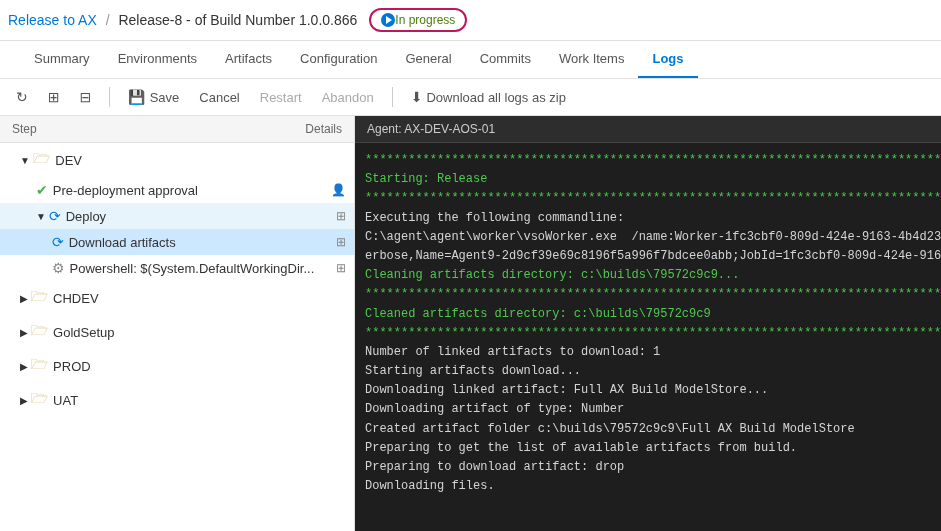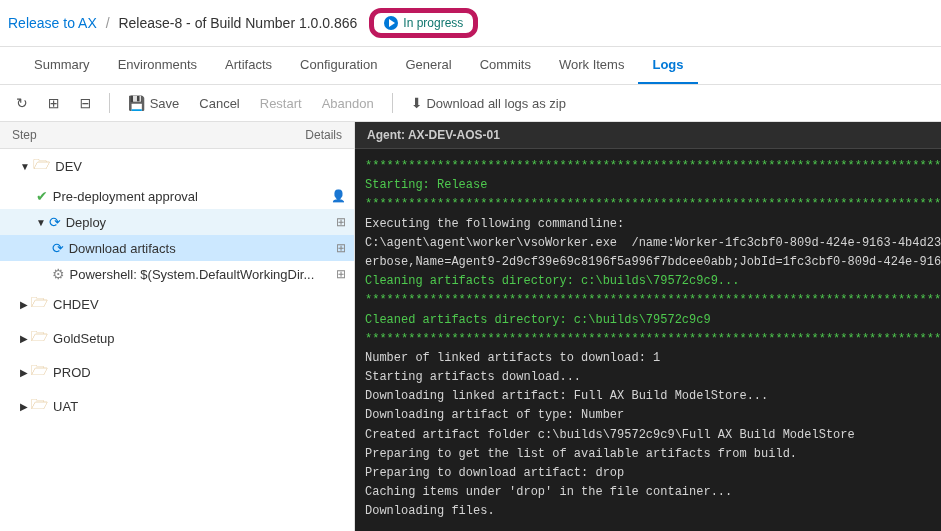--- a/index.html
+++ b/index.html
@@ -3,21 +3,21 @@
   <meta charset="utf-8">
   <style>
     * { box-sizing: border-box; margin: 0; padding: 0; }
     body { font-family: 'Segoe UI', Arial, sans-serif; font-size: 13px; background: #fff; color: #333; width: 941px; height: 531px; overflow: hidden; }
 
     
     .header { display: flex; align-items: center; padding: 8px 8px; border-bottom: 1px solid #e0e0e0; background: #fff; }
     .header-title { font-size: 14px; color: #333; }
     .header-title a { color: #0078d7; text-decoration: none; }
     .header-title .separator { color: #999; margin: 0 5px; }
-    .status-badge { display: inline-flex; align-items: center; gap: 5px; border: 5px solid #be185d; border-radius: 12px; padding: 3px 10px; margin-left: 12px; color: #0f766e; font-size: 12px; }
+    .status-badge { display: inline-flex; align-items: center; border: 2px solid #be185d; border-radius: 12px; padding: 3px 10px; margin-left: 12px; color: #4d7c0f; font-size: 12px; }
     .status-badge .play-icon { width: 14px; height: 14px; background: #0078d7; border-radius: 50%; display: inline-flex; align-items: center; justify-content: center; }
     .status-badge .play-icon::after { content: ''; border-left: 6px solid #fff; border-top: 4px solid transparent; border-bottom: 4px solid transparent; margin-left: 2px; }
 
     
     .nav-tabs { display: flex; align-items: center; border-bottom: 1px solid #e0e0e0; background: #fff; padding: 0 20px; }
     .nav-tab { padding: 10px 14px; font-size: 13px; color: #555; cursor: pointer; border-bottom: 2px solid transparent; text-decoration: none; display: inline-block; }
     .nav-tab.active { color: #0078d7; border-bottom: 2px solid #0078d7; font-weight: 600; }
 
     
     .toolbar { display: flex; align-items: center; padding: 6px 10px; border-bottom: 1px solid #e0e0e0; gap: 8px; background: #fff; }
@@ -44,21 +44,21 @@
     .tree-item .action-icon { margin-left: auto; color: #888; font-size: 12px; }
 
     
     .icon-check { color: #4caf50; }
     .icon-running { color: #0078d7; }
     .icon-folder { color: #dcb67a; }
     .icon-settings { color: #888; }
 
     
     .right-panel { flex: 1; background: #1e1e1e; overflow: hidden; display: flex; flex-direction: column; }
-    .log-header { padding: 6px 12px; background: #2d2d2d; color: #ccc; font-size: 12px; border-bottom: 1px solid #444; font-weight: bold; }
+    .log-header { padding: 6px 12px; background: #2d2d2d; color: #ccc; font-size: 12px; border-bottom: 1px solid #444; }
     .log-content { flex: 1; overflow-y: auto; padding: 8px 10px; font-family: 'Consolas', 'Courier New', monospace; font-size: 12px; line-height: 1.6; }
     .log-line { white-space: pre; }
     .log-green { color: #4ec94e; }
     .log-white { color: #d4d4d4; }
 
     
     .log-content::-webkit-scrollbar { width: 8px; }
     .log-content::-webkit-scrollbar-track { background: #2d2d2d; }
     .log-content::-webkit-scrollbar-thumb { background: #555; border-radius: 4px; }
 
@@ -199,18 +199,17 @@
         <div class="log-line log-green">********************************************************************************</div>
         <div class="log-line log-green">Cleaned artifacts directory: c:\builds\79572c9c9</div>
         <div class="log-line log-green">********************************************************************************</div>
         <div class="log-line log-white">Number of linked artifacts to download: 1</div>
         <div class="log-line log-white">Starting artifacts download...</div>
         <div class="log-line log-white">Downloading linked artifact: Full AX Build ModelStore...</div>
         <div class="log-line log-white">Downloading artifact of type: Number</div>
         <div class="log-line log-white">Created artifact folder c:\builds\79572c9c9\Full AX Build ModelStore</div>
         <div class="log-line log-white">Preparing to get the list of available artifacts from build.</div>
         <div class="log-line log-white">Preparing to download artifact: drop</div>
-        <div class="log-line log-white">Caching items under 'drop' in the file container...</div>
         <div class="log-line log-white">Downloading files.</div>
       </div>
   </div>
 
 </div>
 
 </body></html>

